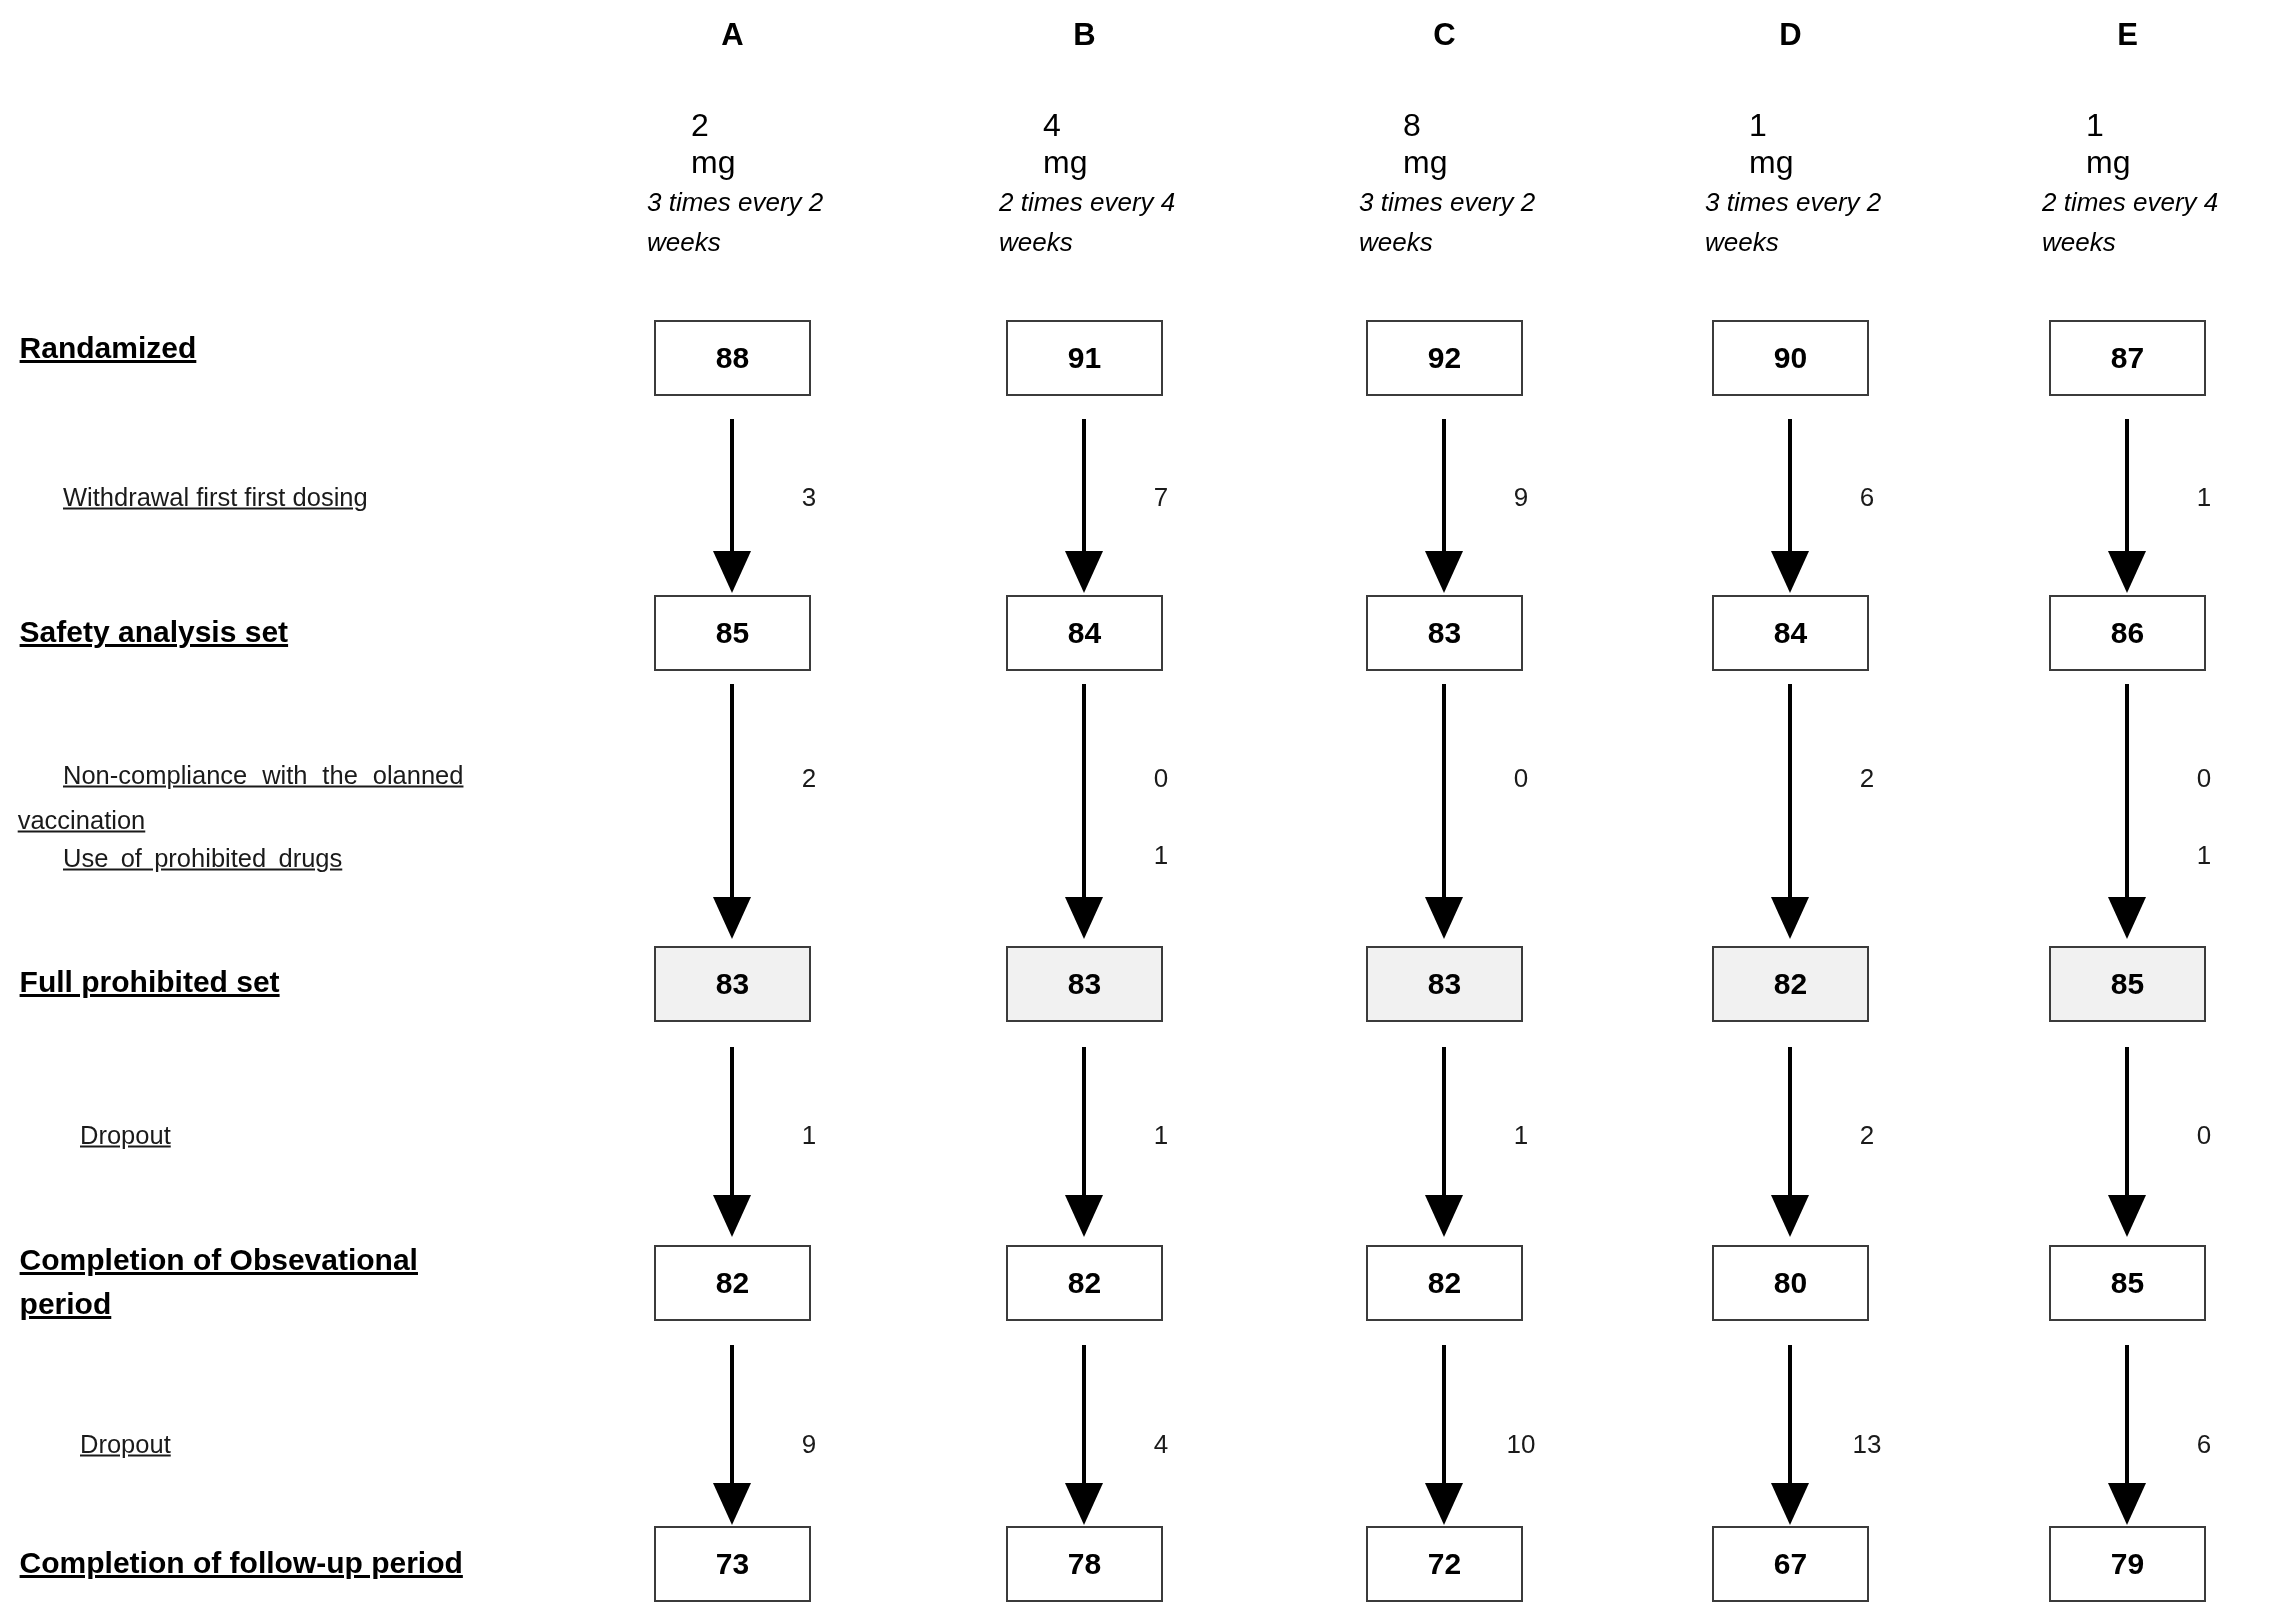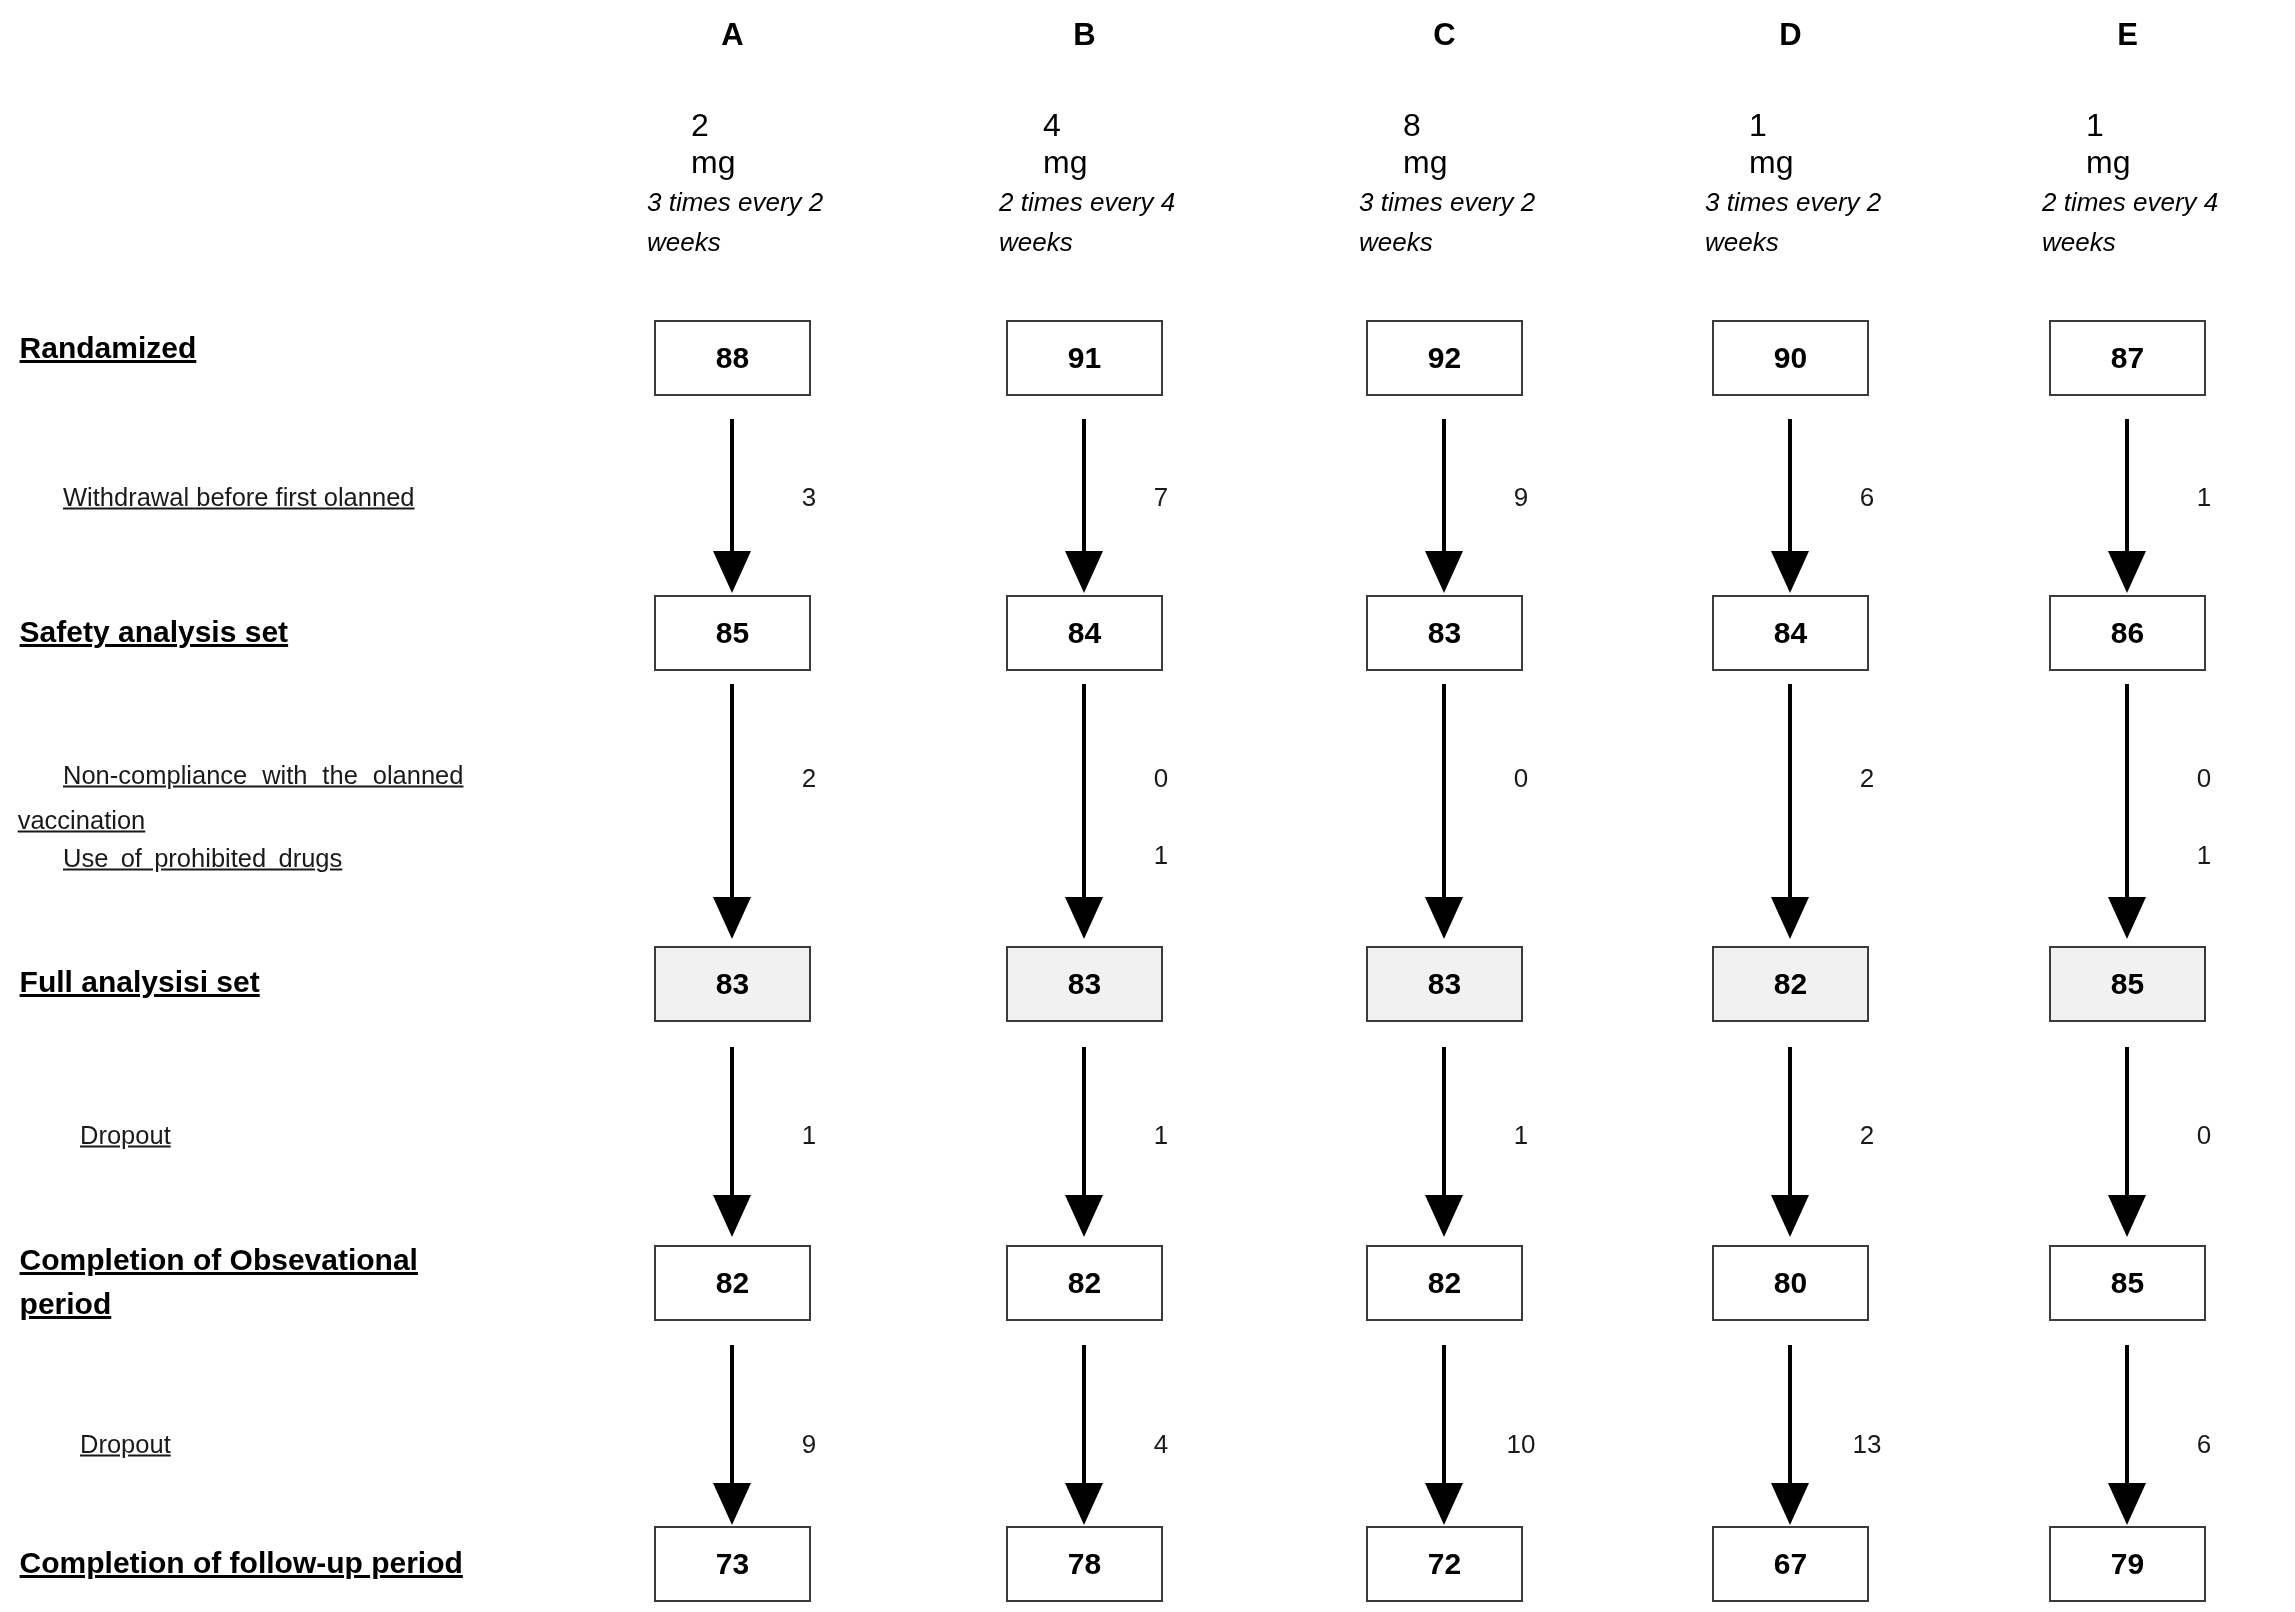--- a/index.html
+++ b/index.html
@@ -64,30 +64,30 @@
   .n-drop1{top:1135px}
   .n-drop2{top:1444px}
 </style>
 </head>
 <body>
 
 <div id="canvas">
 
   <div class="rowlbl bold-lbl" style="left:19.6px; top:348px">Randamized</div>
 
-  <div class="rowlbl reg-lbl" style="left:63px; top:497px">Withdrawal before first olanned</div>
+  <div class="rowlbl reg-lbl" style="left:63px; top:497px">Withdrawal first first dosing</div>
 
   <div class="rowlbl bold-lbl" style="left:19.6px; top:632px">Safety analysis set</div>
 
   <div class="rowlbl reg-lbl ws-wide" style="left:63px; top:775px">Non-compliance with the olanned</div>
   <div class="rowlbl reg-lbl" style="left:17.7px; top:820px">vaccination</div>
 
   <div class="rowlbl reg-lbl ws-mid" style="left:63px; top:858px">Use of prohibited drugs</div>
 
-  <div class="rowlbl bold-lbl" style="left:19.6px; top:982px">Full analysisi set</div>
+  <div class="rowlbl bold-lbl" style="left:19.6px; top:982px">Full prohibited set</div>
 
   <div class="rowlbl reg-lbl" style="left:80px; top:1135px">Dropout</div>
 
   <div class="rowlbl bold-lbl" style="left:19.6px; top:1260px">Completion of Obsevational</div>
   <div class="rowlbl bold-lbl" style="left:19.6px; top:1304px">period</div>
 
   <div class="rowlbl reg-lbl" style="left:80px; top:1444px">Dropout</div>
 
   <div class="rowlbl bold-lbl" style="left:19.6px; top:1563px">Completion of follow-up period</div>
 

